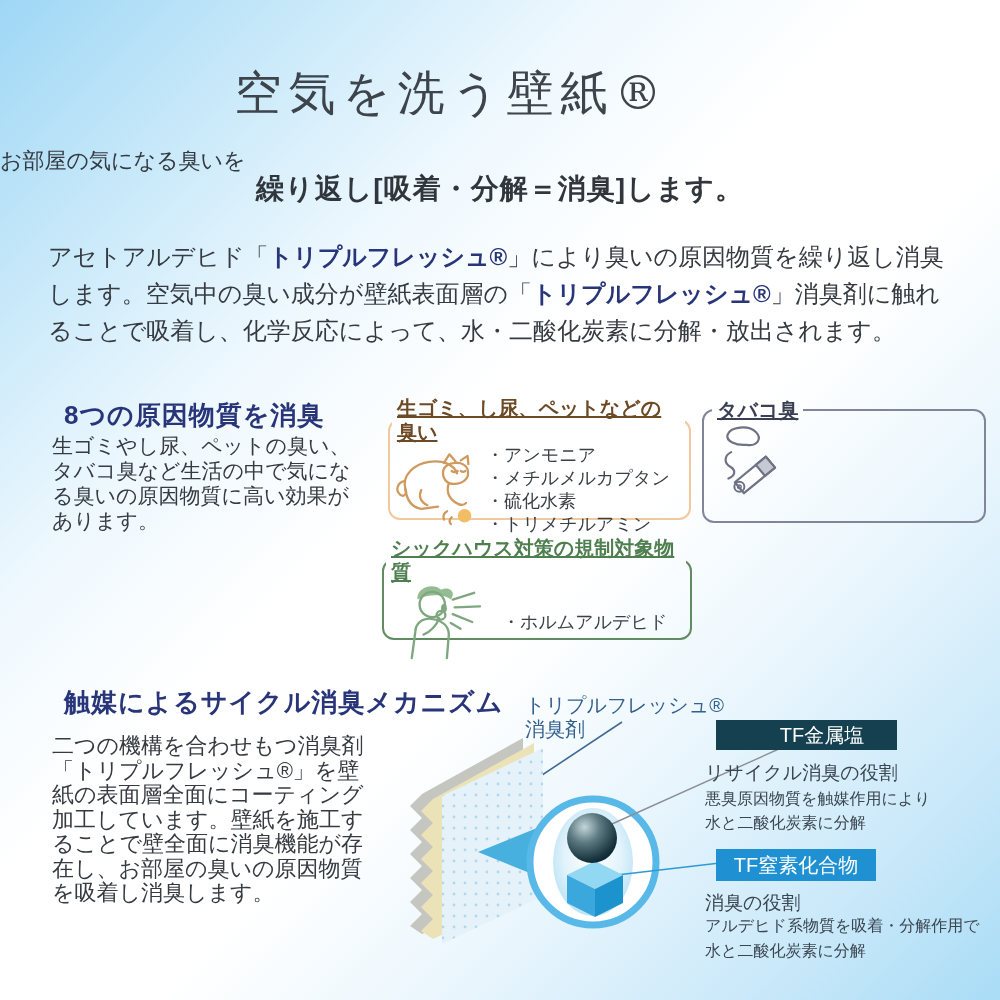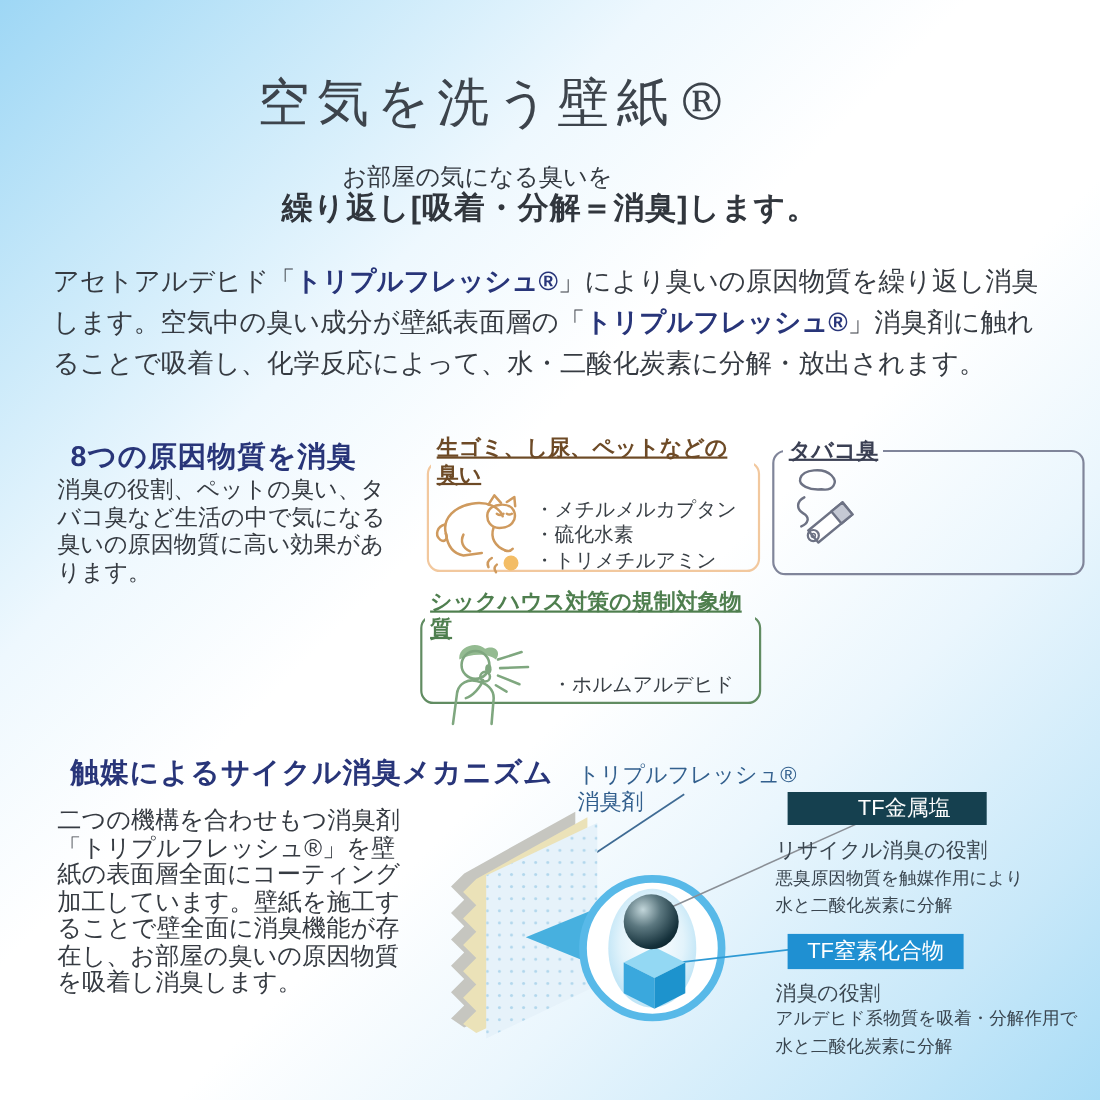--- a/index.html
+++ b/index.html
@@ -7,21 +7,21 @@
     position:relative;width:1000px;height:1000px;overflow:hidden;
     font-family:"Liberation Sans","DejaVu Sans",sans-serif;color:#363b42;
     background:linear-gradient(135deg,#9ed7f5 0%,#c4e7f9 14%,#eef8fe 30%,#ffffff 44%,#ffffff 58%,#eaf6fd 72%,#c8e8f9 88%,#a9dcf6 100%);
   }
   .abs{position:absolute;}
   .page-title{
     top:50px;left:0;width:879px;text-align:center;margin:12px;
     font-family:"DejaVu Serif","Liberation Serif",serif;font-weight:400;
     font-size:47px;letter-spacing:7px;color:#3d444c;
   }
-  .sub1{top:146px;left:0;width:868px;text-align:center;font-size:22px;color:#343a41;}
+  .sub1{top:146px;left:0;width:868px;text-align:left;font-size:22px;color:#343a41;}
   .sub2{top:170px;left:0;width:1000px;text-align:center;font-size:28px;font-weight:bold;color:#31363d;letter-spacing:1px;}
   .intro{top:238px;left:48px;width:916px;font-size:24px;line-height:37px;margin:0;color:#363b42;}
   .brand{color:#283579;font-weight:bold;}
   .sec-head{font-size:26px;font-weight:bold;color:#283579;margin:12px;letter-spacing:1px;}
   .h-odors{top:386px;left:52px;}
   .odors-body{top:433px;left:52px;width:300px;font-size:21px;line-height:25px;margin:0;}
   .h-mech{top:673px;left:52px;}
   .mech-body{top:734px;left:52px;width:312px;font-size:22px;line-height:24.5px;margin:0;}
 
   fieldset.box{position:absolute;margin:0;padding:0 4px 2px 4px;border-radius:12px;min-width:0;background:transparent;}
@@ -57,21 +57,21 @@
 
 <div class="canvas">
 
   <h1 class="abs page-title">空気を洗う壁紙®</h1>
   <div class="abs sub1">お部屋の気になる臭いを</div>
   <div class="abs sub2">繰り返し[吸着・分解＝消臭]します。</div>
 
   <p class="abs intro"><span>アセトアルデヒド「</span><span class="brand">トリプルフレッシュ®</span><span>」により臭いの原因物質を繰り返し消臭します。空気中の臭い成分が壁紙表面層の「</span><span class="brand">トリプルフレッシュ®</span><span>」消臭剤に触れることで吸着し、化学反応によって、水・二酸化炭素に分解・放出されます。</span></p>
 
   <h2 class="abs sec-head h-odors">8つの原因物質を消臭</h2>
-  <p class="abs odors-body">消臭の役割、ペットの臭い、タバコ臭など生活の中で気になる臭いの原因物質に高い効果があります。</p>
+  <p class="abs odors-body">生ゴミやし尿、ペットの臭い、タバコ臭など生活の中で気になる臭いの原因物質に高い効果があります。</p>
 
   <fieldset class="box box1">
     <legend><span>生ゴミ、し尿、ペットなどの臭い</span></legend>
     <div class="box-inner">
       <svg width="88" height="84" viewBox="0 0 116 104">
         <g stroke="#cf9a5e" stroke-width="3" fill="none" stroke-linecap="round" stroke-linejoin="round">
           <path d="M14,40 C5,42 1,52 8,58 C13,62 18,57 15,51"></path>
           <path d="M15,51 C10,32 27,18 46,15 C65,12 79,19 83,30"></path>
           <path d="M66,16 L73,5 L81,14"></path>
           <path d="M88,13 L97,7 L98,18"></path>
@@ -81,20 +81,21 @@
           <path d="M15,51 C17,66 24,75 36,77 L58,74"></path>
           <path d="M36,52 C32,60 35,68 44,72"></path>
           <path d="M72,44 C68,56 74,66 86,71"></path>
           <path d="M86,71 q6,2 9,-2"></path>
           <path d="M76,88 q-5,4 -1,9"></path>
           <path d="M70,80 q-7,4 -4,11"></path>
         </g>
         <circle cx="93" cy="86" r="9" fill="#f3bd66"></circle>
       </svg>
       <div class="items">
+        <div>・アンモニア</div>
         <div>・メチルメルカプタン</div>
         <div>・硫化水素</div>
         <div>・トリメチルアミン</div>
       </div>
     </div>
   </fieldset>
 
   <fieldset class="box box2">
     <legend><span>タバコ臭</span></legend>
     <div class="box-inner">

